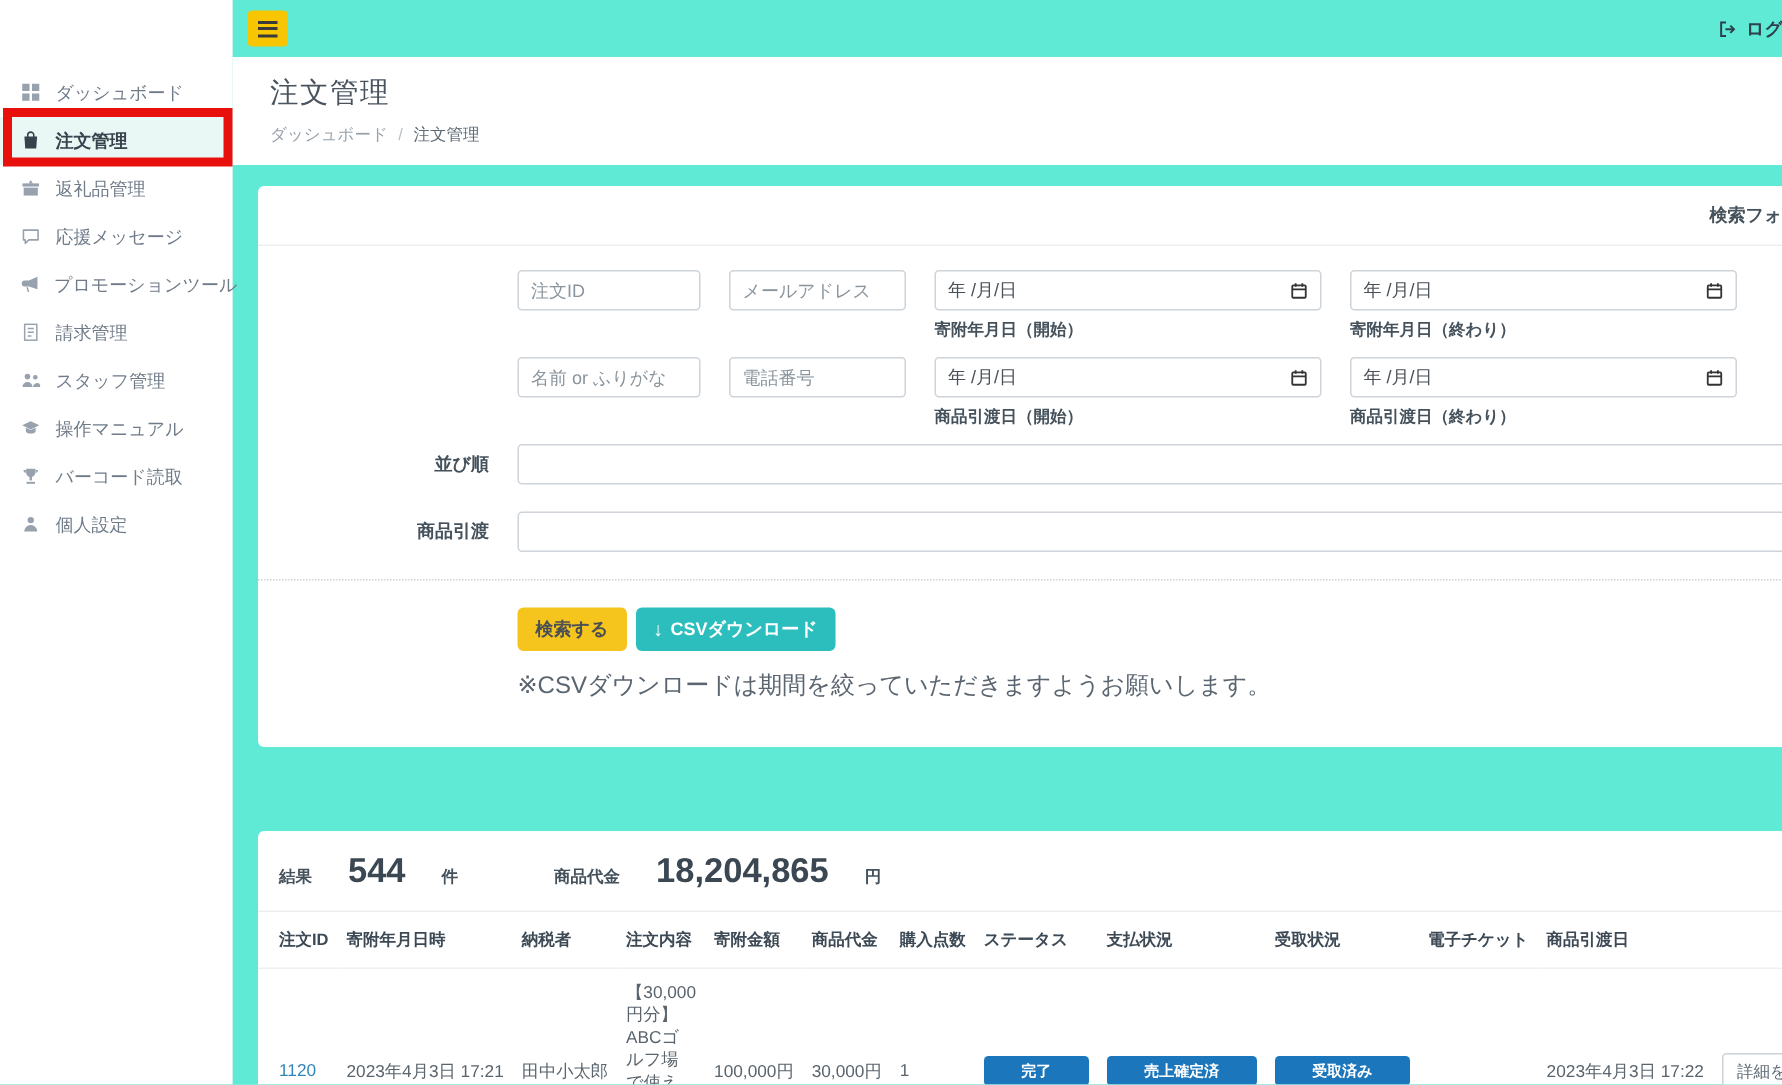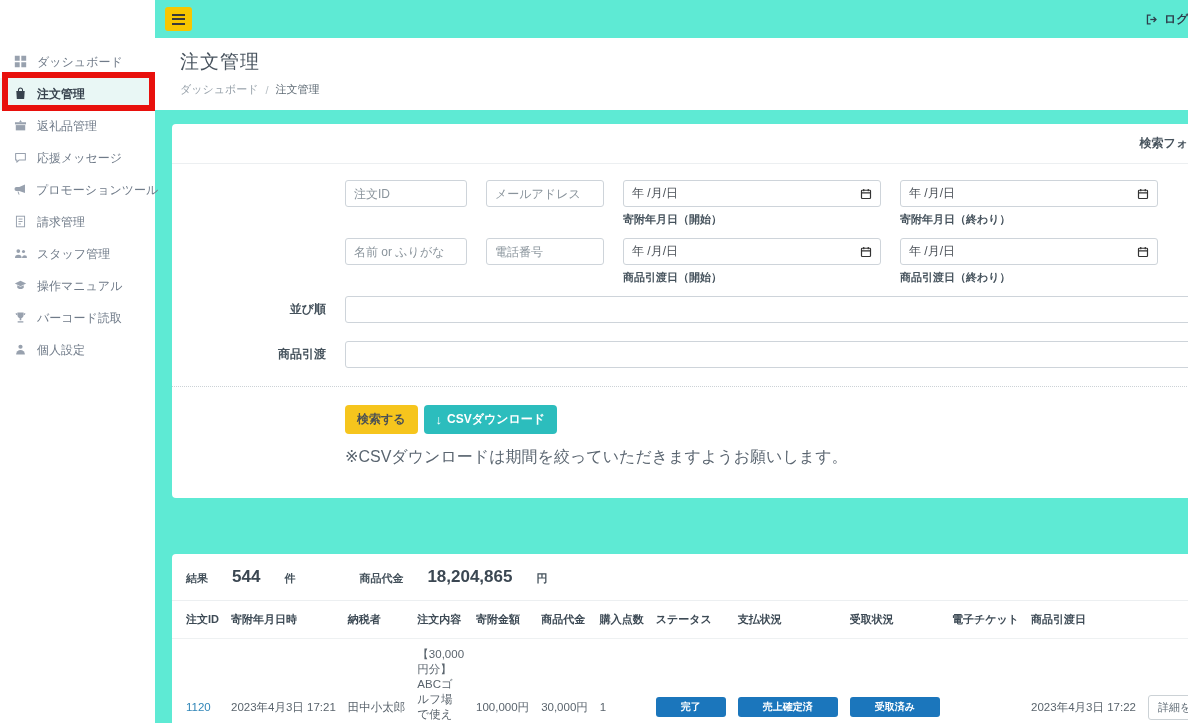--- a/index.html
+++ b/index.html
@@ -62,21 +62,21 @@
   .btn { border:none; border-radius:4px; font-size:12px; font-weight:bold; padding:6px 12px; cursor:pointer; font-family:inherit; display:inline-flex; align-items:center; gap:5px; }
   .btn-search { background:#f6c51d; color:#4a4f54; }
   .btn-csv { background:#2cbdbd; color:#ffffff; }
   .btn-csv .dl { font-size:13px; font-weight:bold; }
   .form-note { margin:13px 0 0 159px; font-size:16px; color:#5a6570; }
 
   
   .results-card { margin-top:56px; min-height:220px; }
   .results-header { display:flex; align-items:baseline; gap:24px; padding:13px 14px; border-bottom:1px solid #eceff1; }
   .r-label { font-size:11px; font-weight:bold; color:#45525c; }
-  .r-big { font-size:17px; font-weight:bold; color:#3b4752; }
+  .r-big { font-size:23px; font-weight:bold; color:#3b4752; }
   .r-gap { width:16px; }
   table { width:100%; border-collapse:collapse; }
   th { text-align:left; font-size:11px; font-weight:bold; color:#3d4a55; padding:11px 6px; white-space:nowrap; }
   th:first-child, td:first-child { padding-left:14px; }
   th:last-child, td:last-child { padding-right:10px; }
   td { font-size:11.5px; color:#5a646d; padding:8px 6px; border-top:1px solid #eef1f2; white-space:nowrap; }
   td.wrapcell { white-space:normal; }
   a.id-link { color:#3186b8; text-decoration:none; cursor:pointer; }
   .badge { display:inline-block; font-size:10px; font-weight:bold; color:#fff; padding:3px 25px; border-radius:3px; white-space:nowrap; }
   .badge.blue { background:#1b76bc; }

